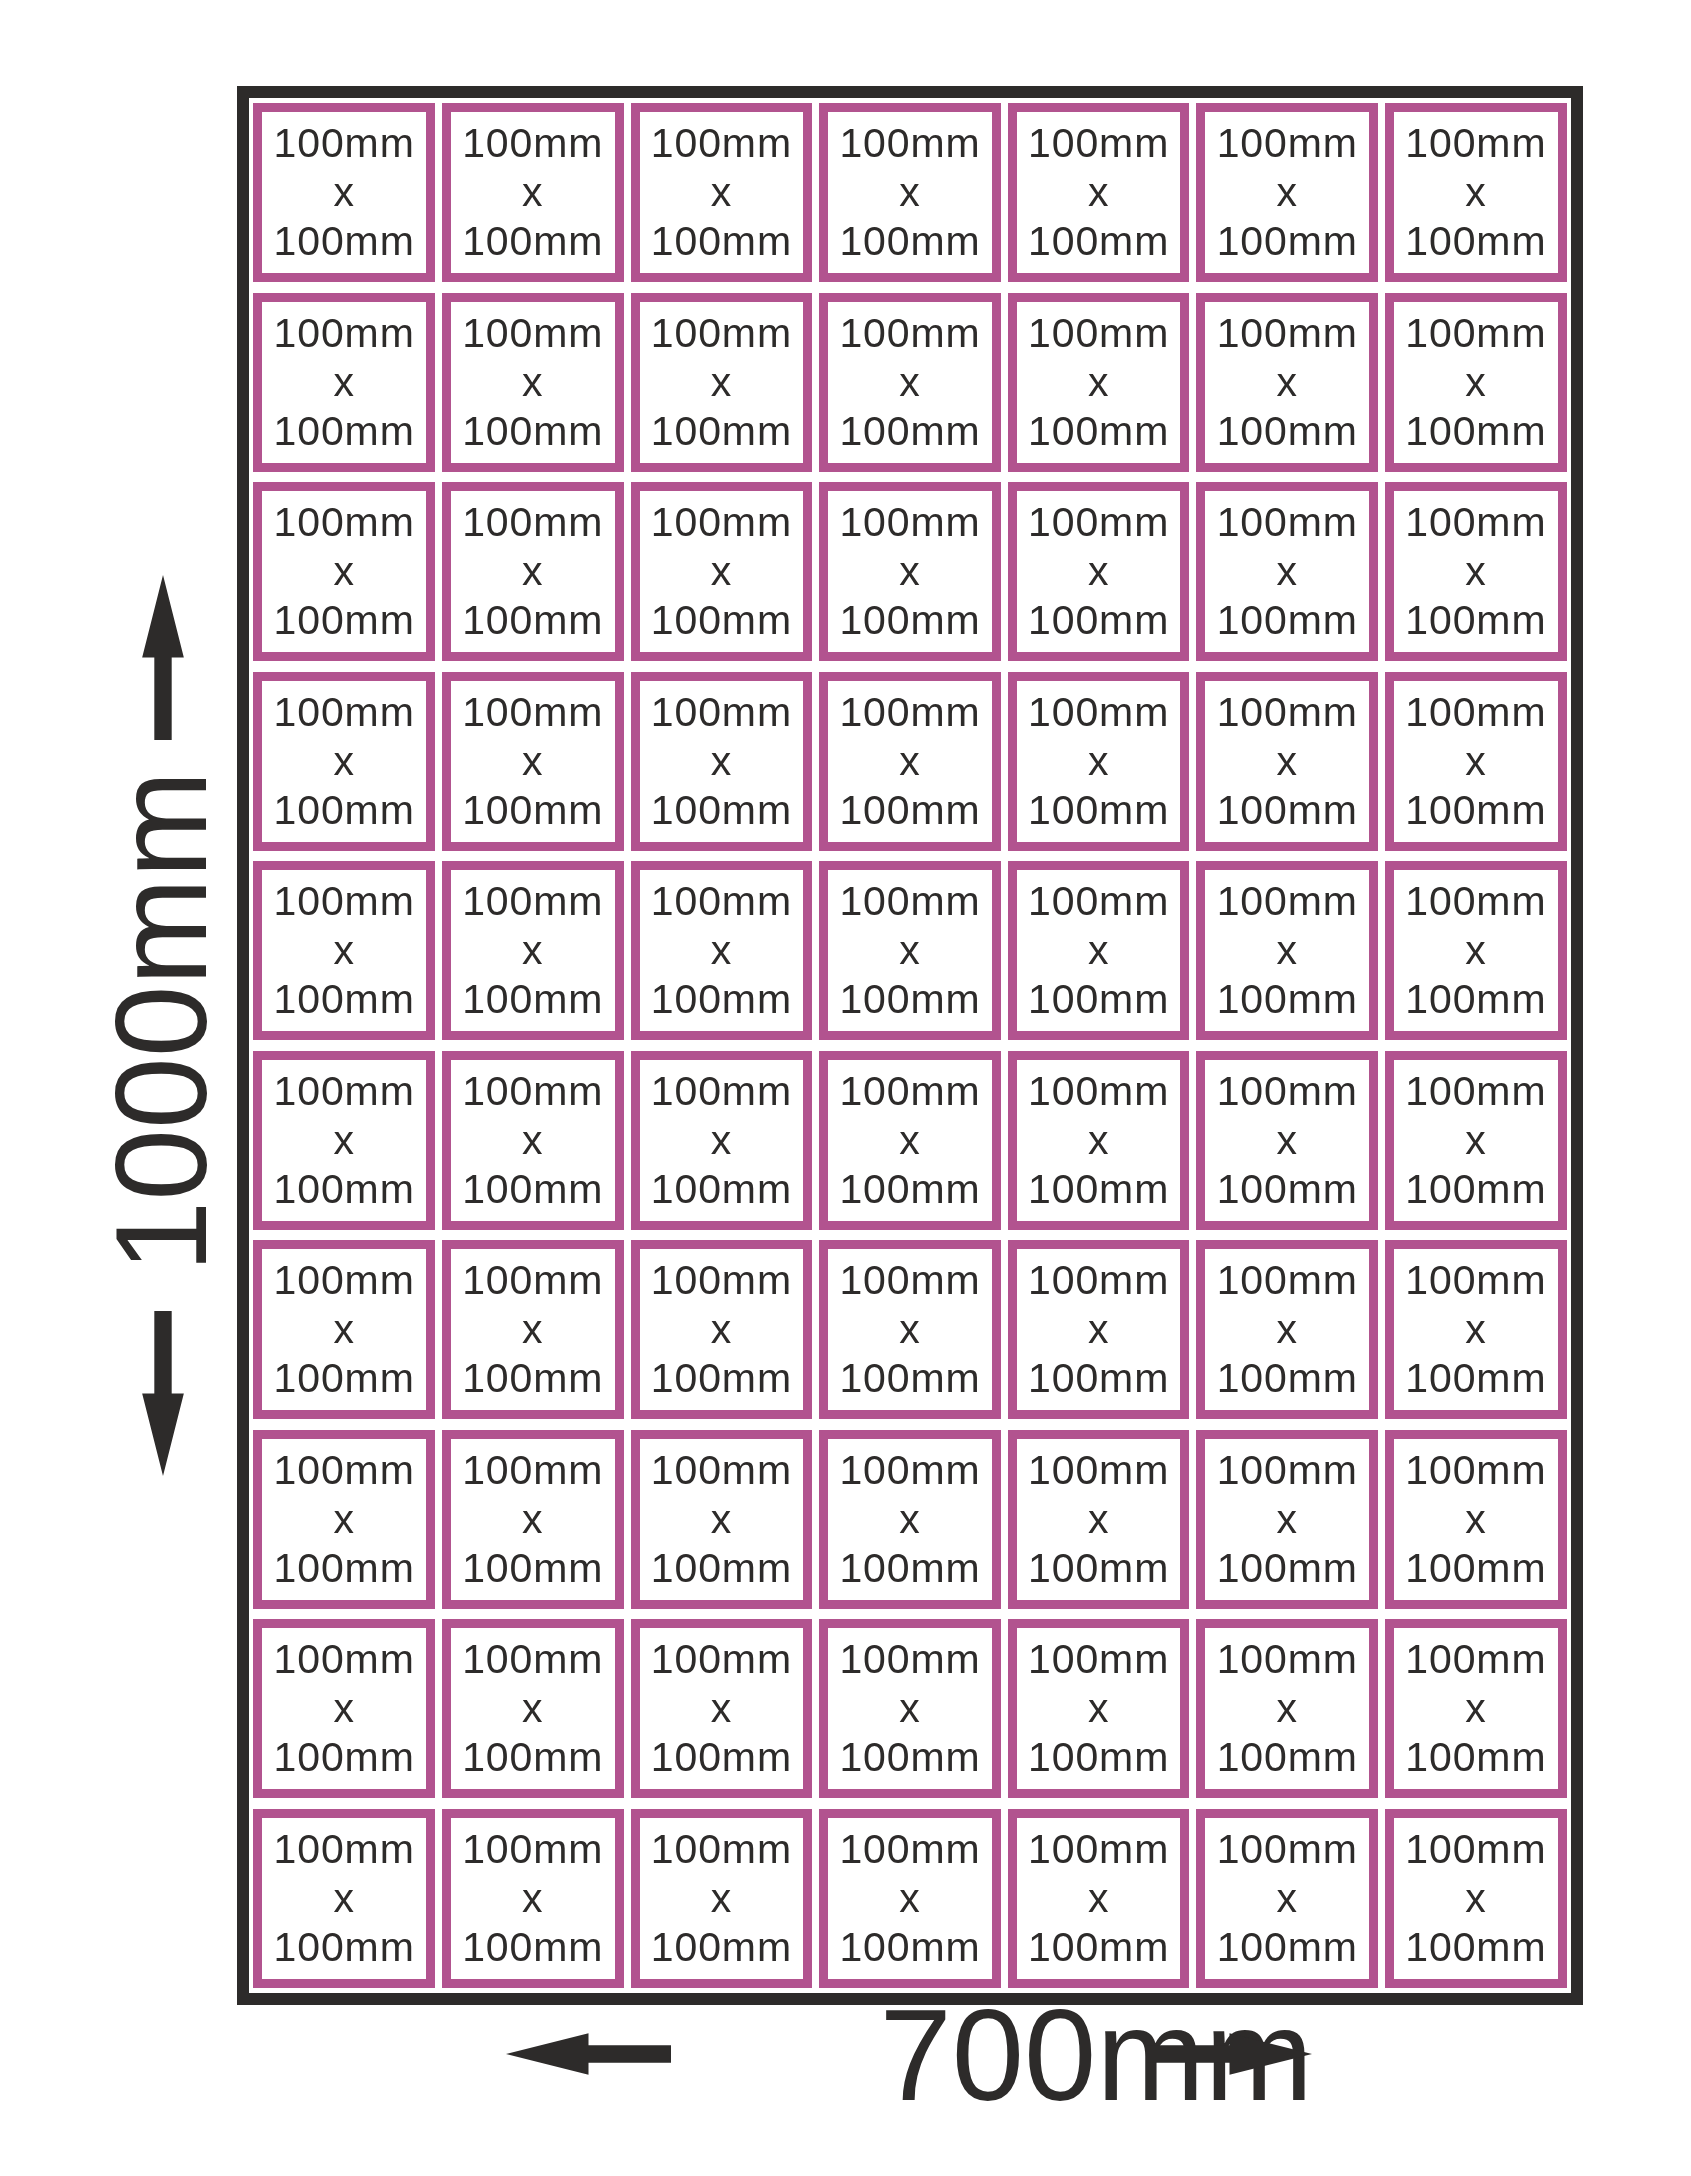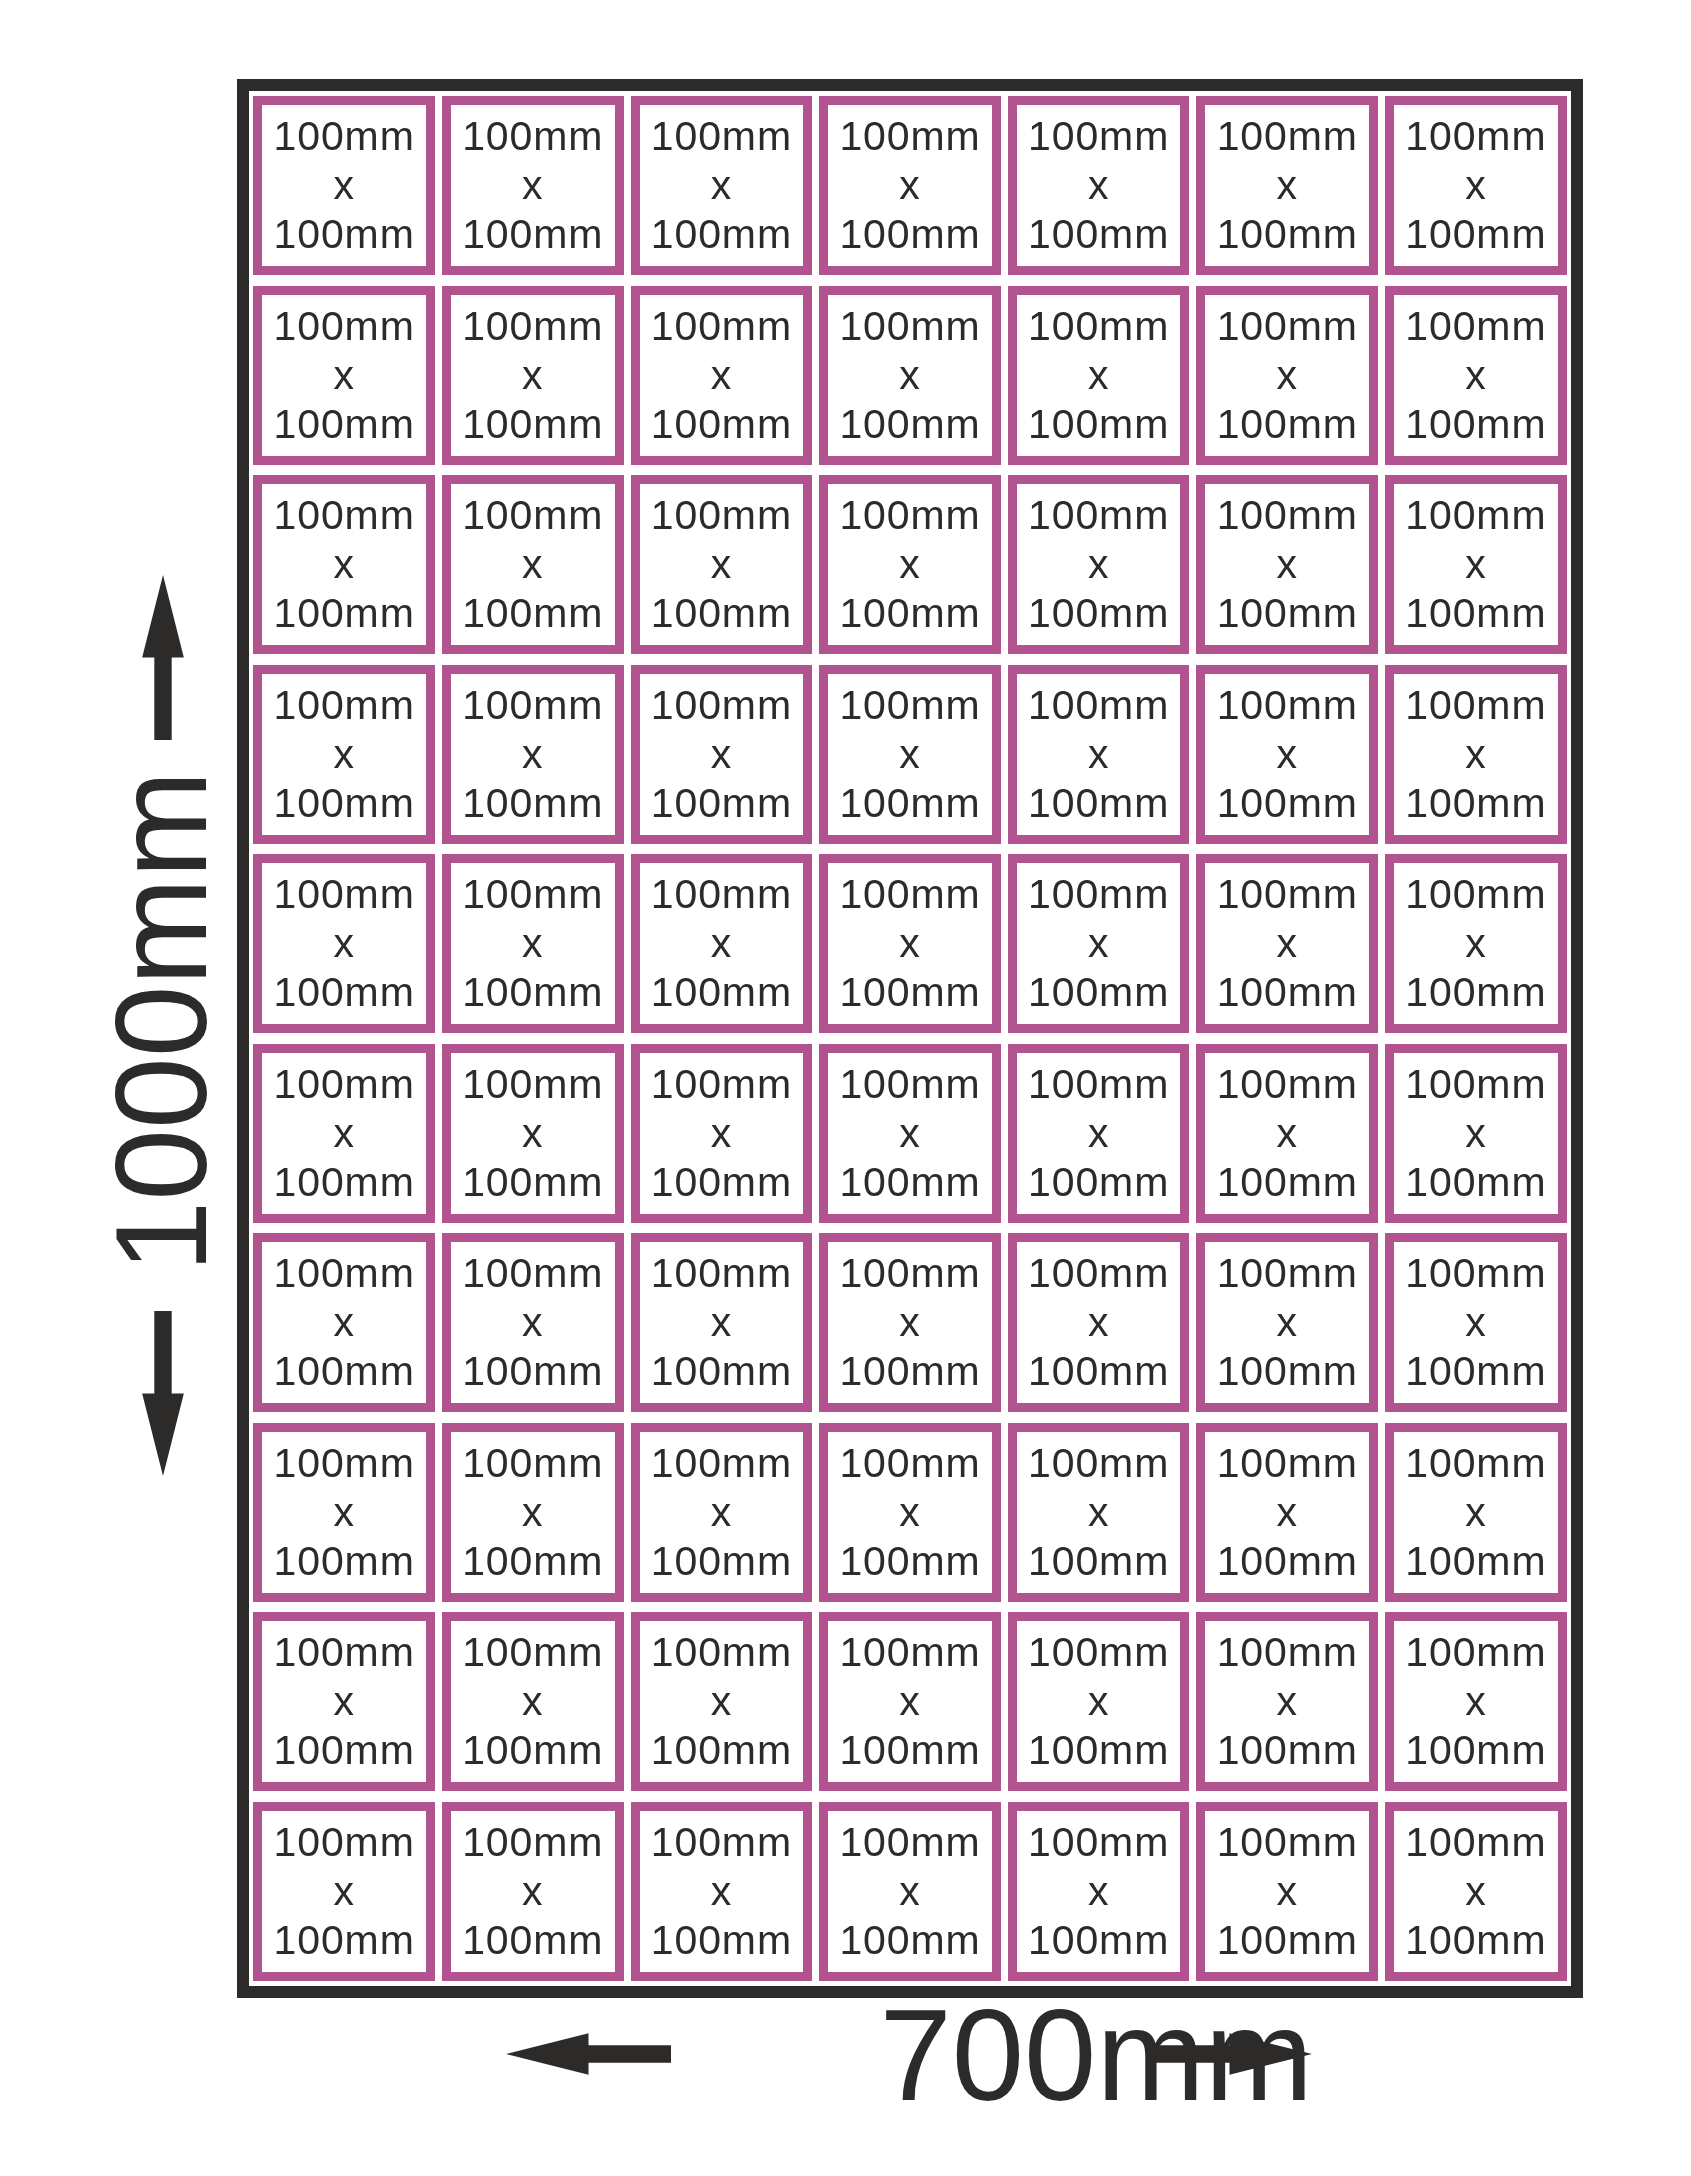--- a/index.html
+++ b/index.html
@@ -11,21 +11,21 @@
     width: 1691px;
     height: 2176px;
     background: #ffffff;
     font-family: "Liberation Sans", sans-serif;
     color: #2d2b2a;
     overflow: hidden;
   }
   .sheet {
     position: absolute;
     left: 237px;
-    top: 79px;
+    top: 86px;
     width: 1346px;
     height: 1919px;
     box-sizing: border-box;
     border: 12px solid var(--outline, #2d2b2a);
     background: var(--background, #ffffff);
     padding: 5.2px 4.3px;
   }
   .grid {
     display: grid;
     width: 100%;

